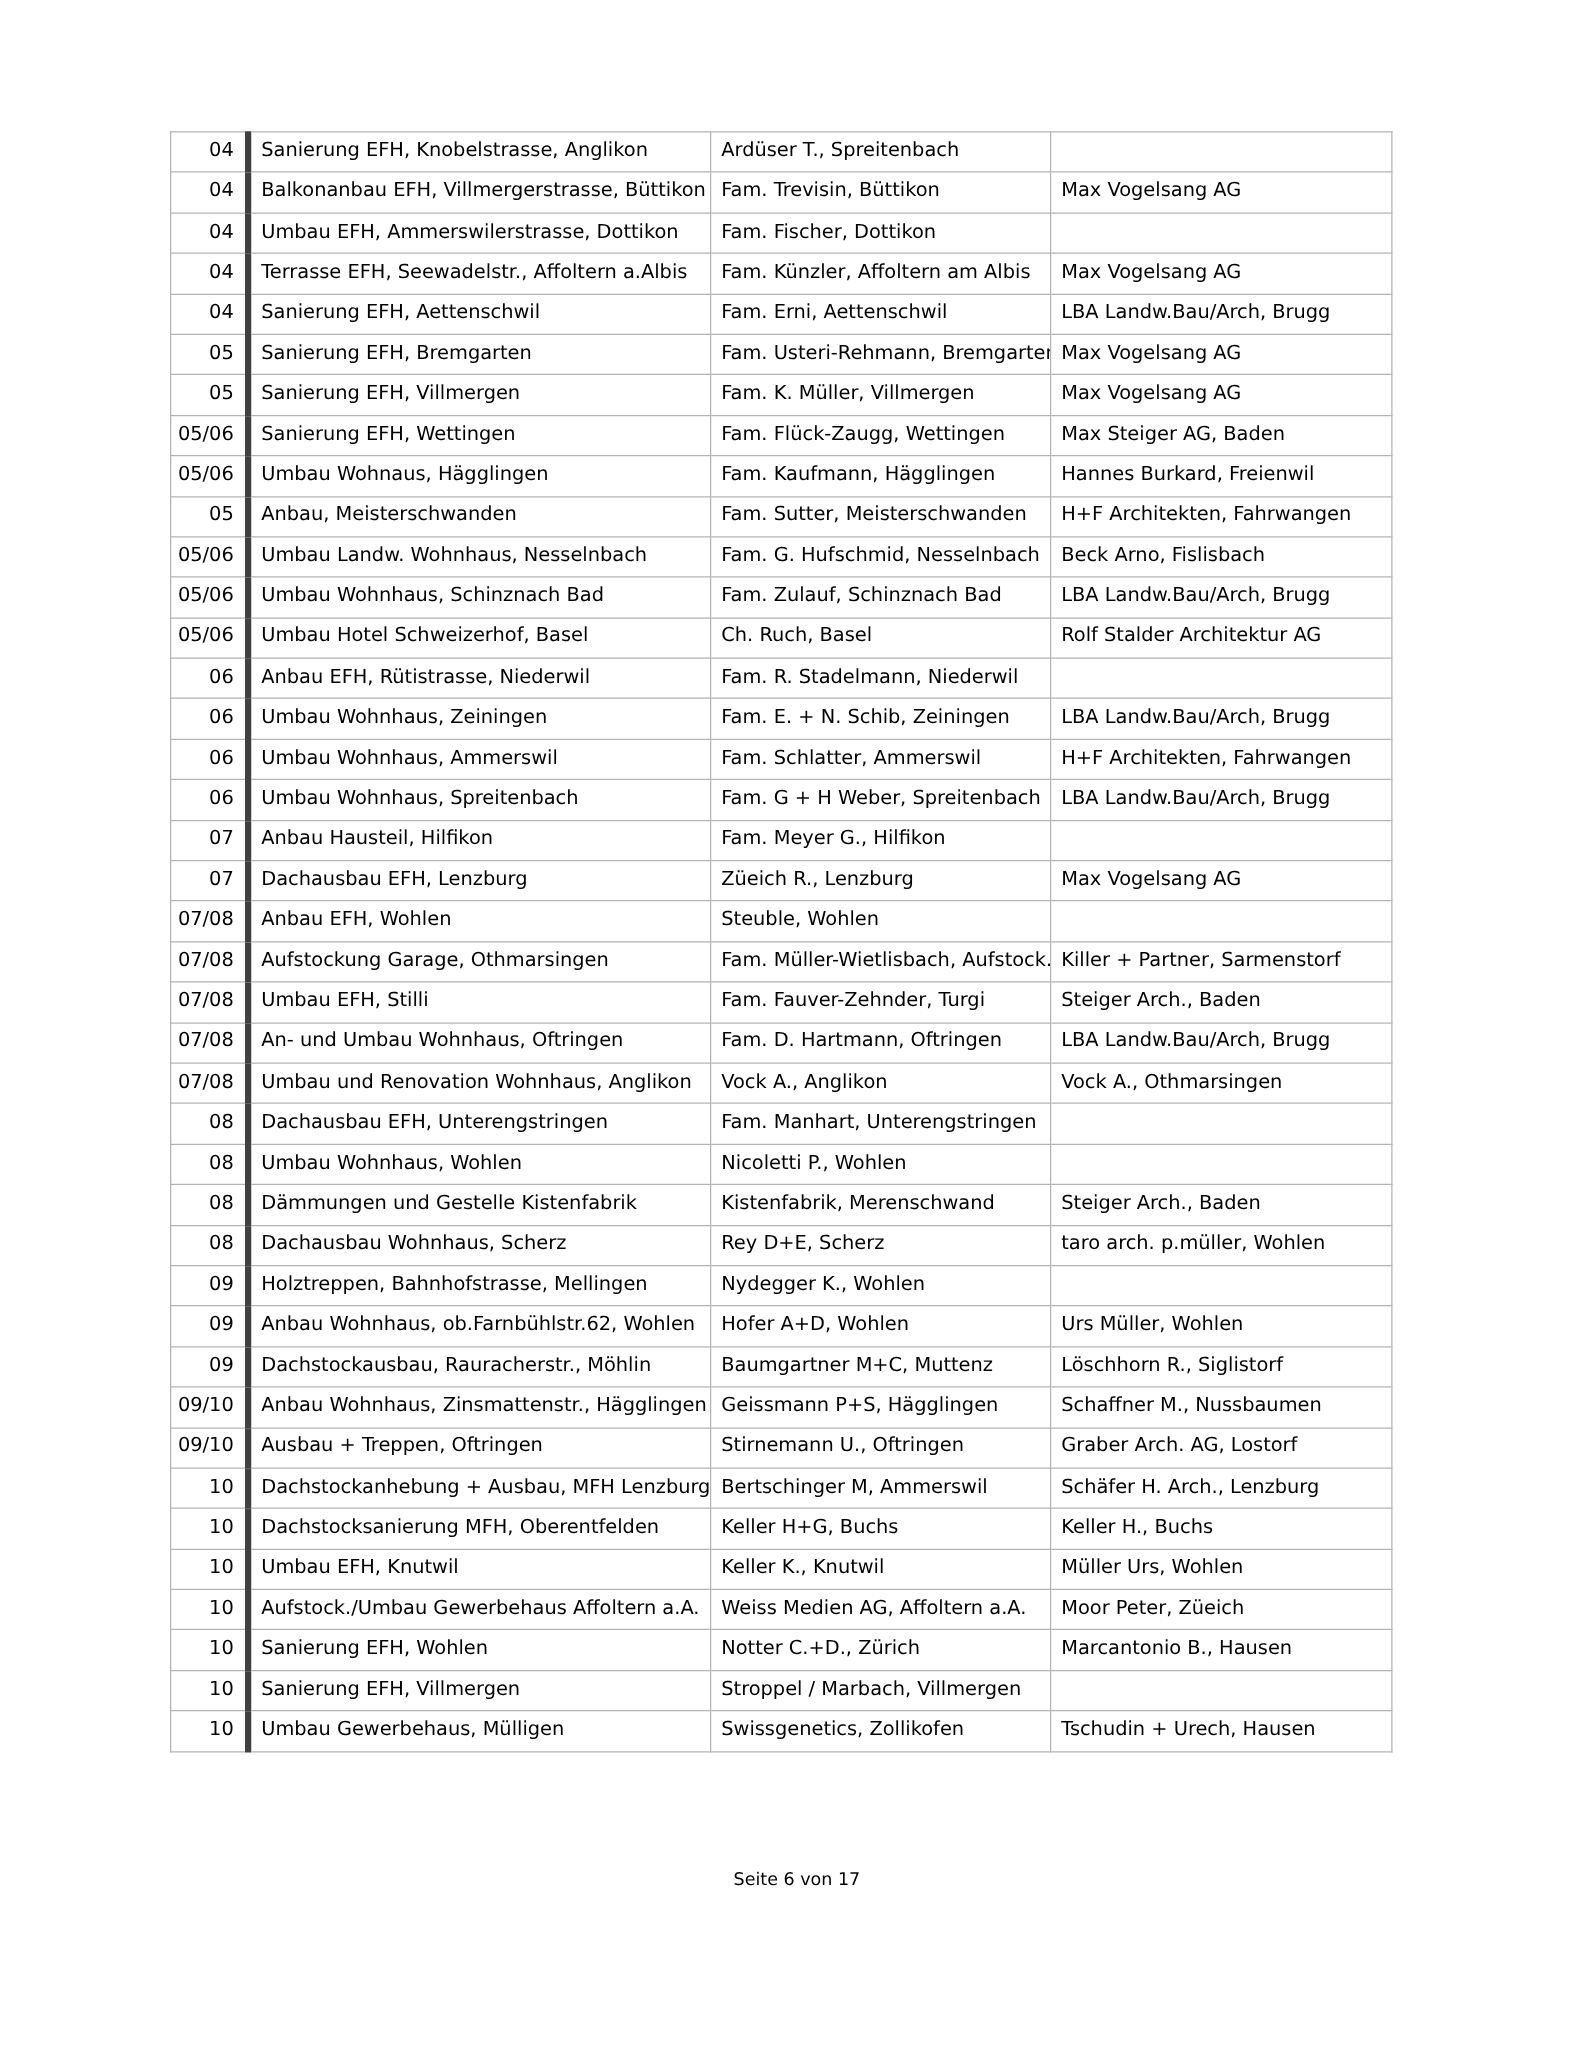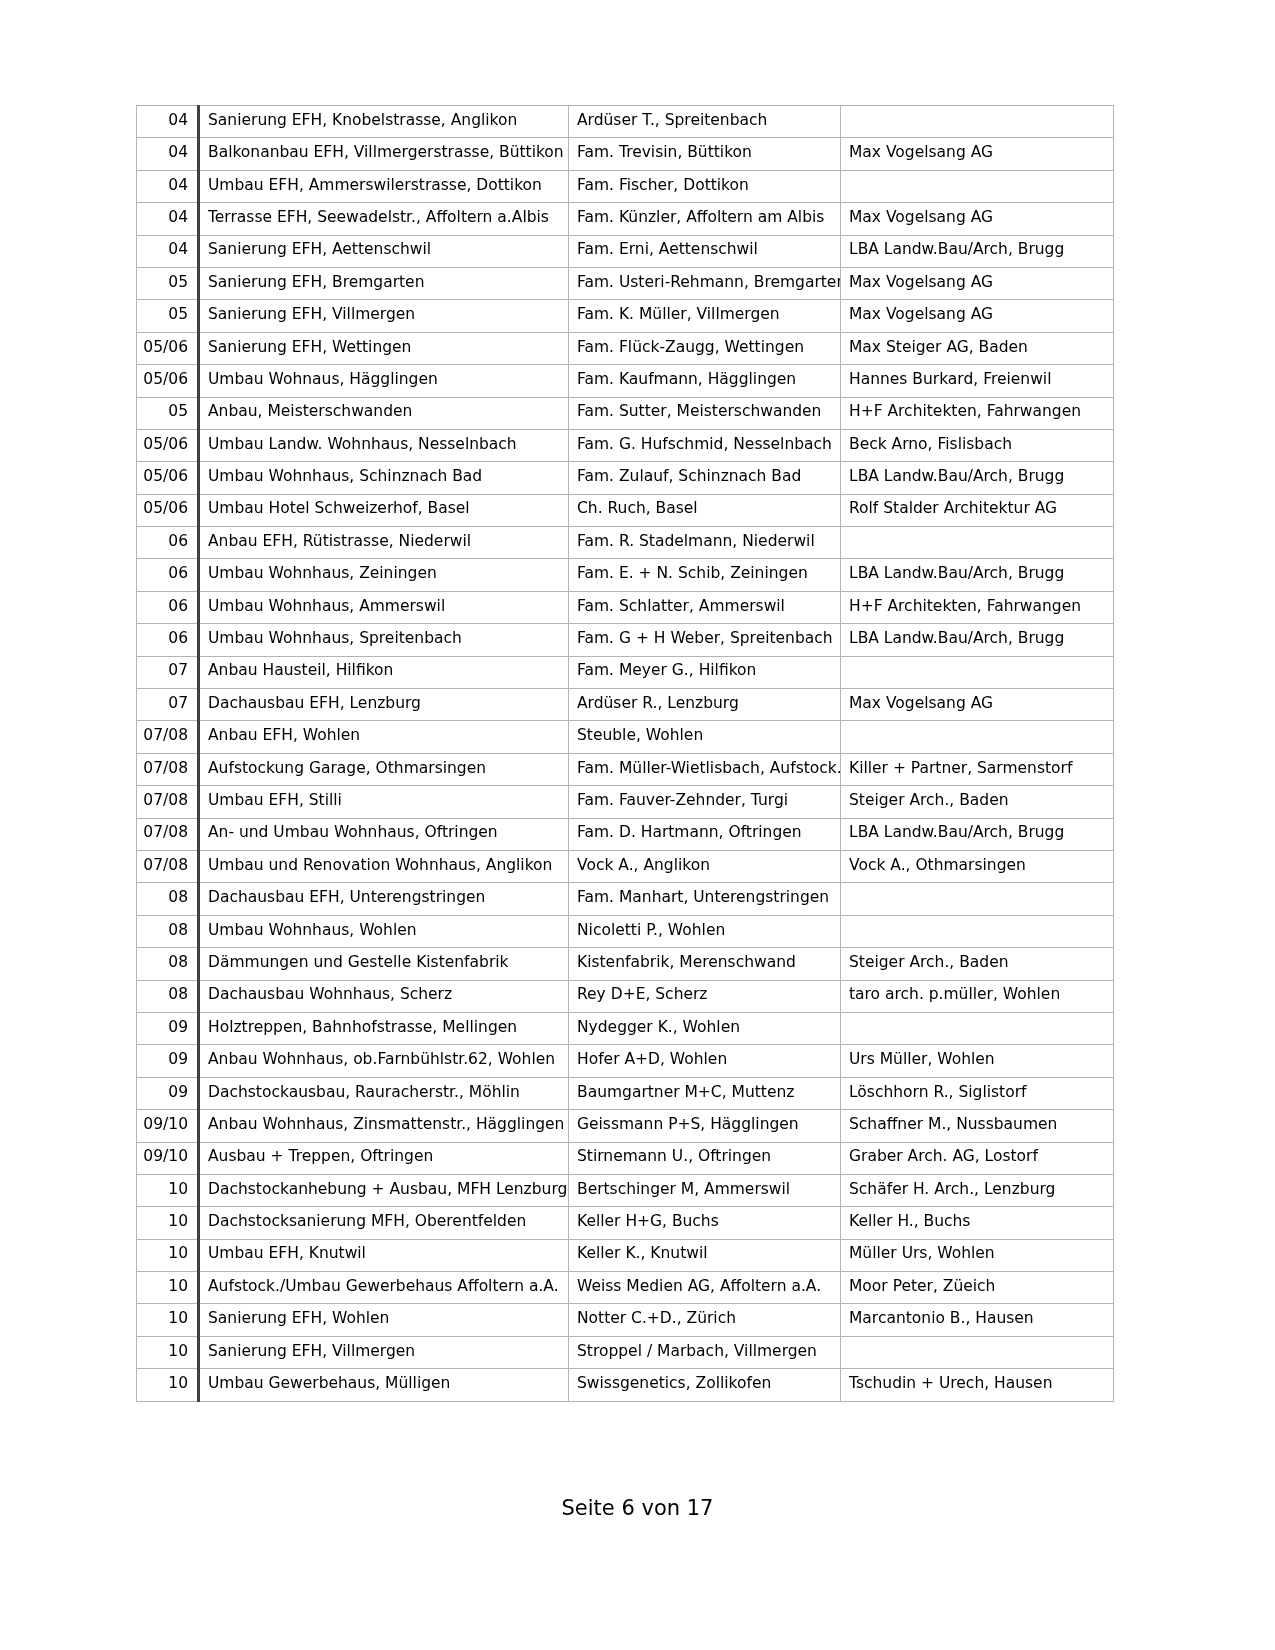--- a/index.html
+++ b/index.html
@@ -54,38 +54,38 @@
   }
 
   .ref-table td.year {
     text-align: right;
     padding-right: 9px;
     border-right: 1px solid #c8c8c8;
   }
 
   .ref-table td.obj {
     padding-left: 8px;
-    border-left: 3px solid #404040;
+    border-left: 5px solid #404040;
   }
 
   .ref-table td.client {
     padding-left: 8px;
   }
 
   .ref-table td.arch {
     padding-left: 8px;
   }
 
   .footer {
     position: absolute;
     left: 0;
     top: 1496px;
     width: 1275px;
     text-align: center;
-    font-size: 21px;
+    font-size: 14px;
     font-family: "DejaVu Sans", sans-serif;
     color: #000000;
   }
 </style>
 </head>
 <body>
 
 <div class="page">
 
   <table class="ref-table">
@@ -200,21 +200,21 @@
         </tr>
         <tr>
           <td class="year">07</td>
           <td class="obj">Anbau Hausteil, Hilfikon</td>
           <td class="client">Fam. Meyer G., Hilfikon</td>
           <td class="arch"></td>
         </tr>
         <tr>
           <td class="year">07</td>
           <td class="obj">Dachausbau EFH, Lenzburg</td>
-          <td class="client">Ardüser R., Lenzburg</td>
+          <td class="client">Züeich R., Lenzburg</td>
           <td class="arch">Max Vogelsang AG</td>
         </tr>
         <tr>
           <td class="year">07/08</td>
           <td class="obj">Anbau EFH, Wohlen</td>
           <td class="client">Steuble, Wohlen</td>
           <td class="arch"></td>
         </tr>
         <tr>
           <td class="year">07/08</td>

